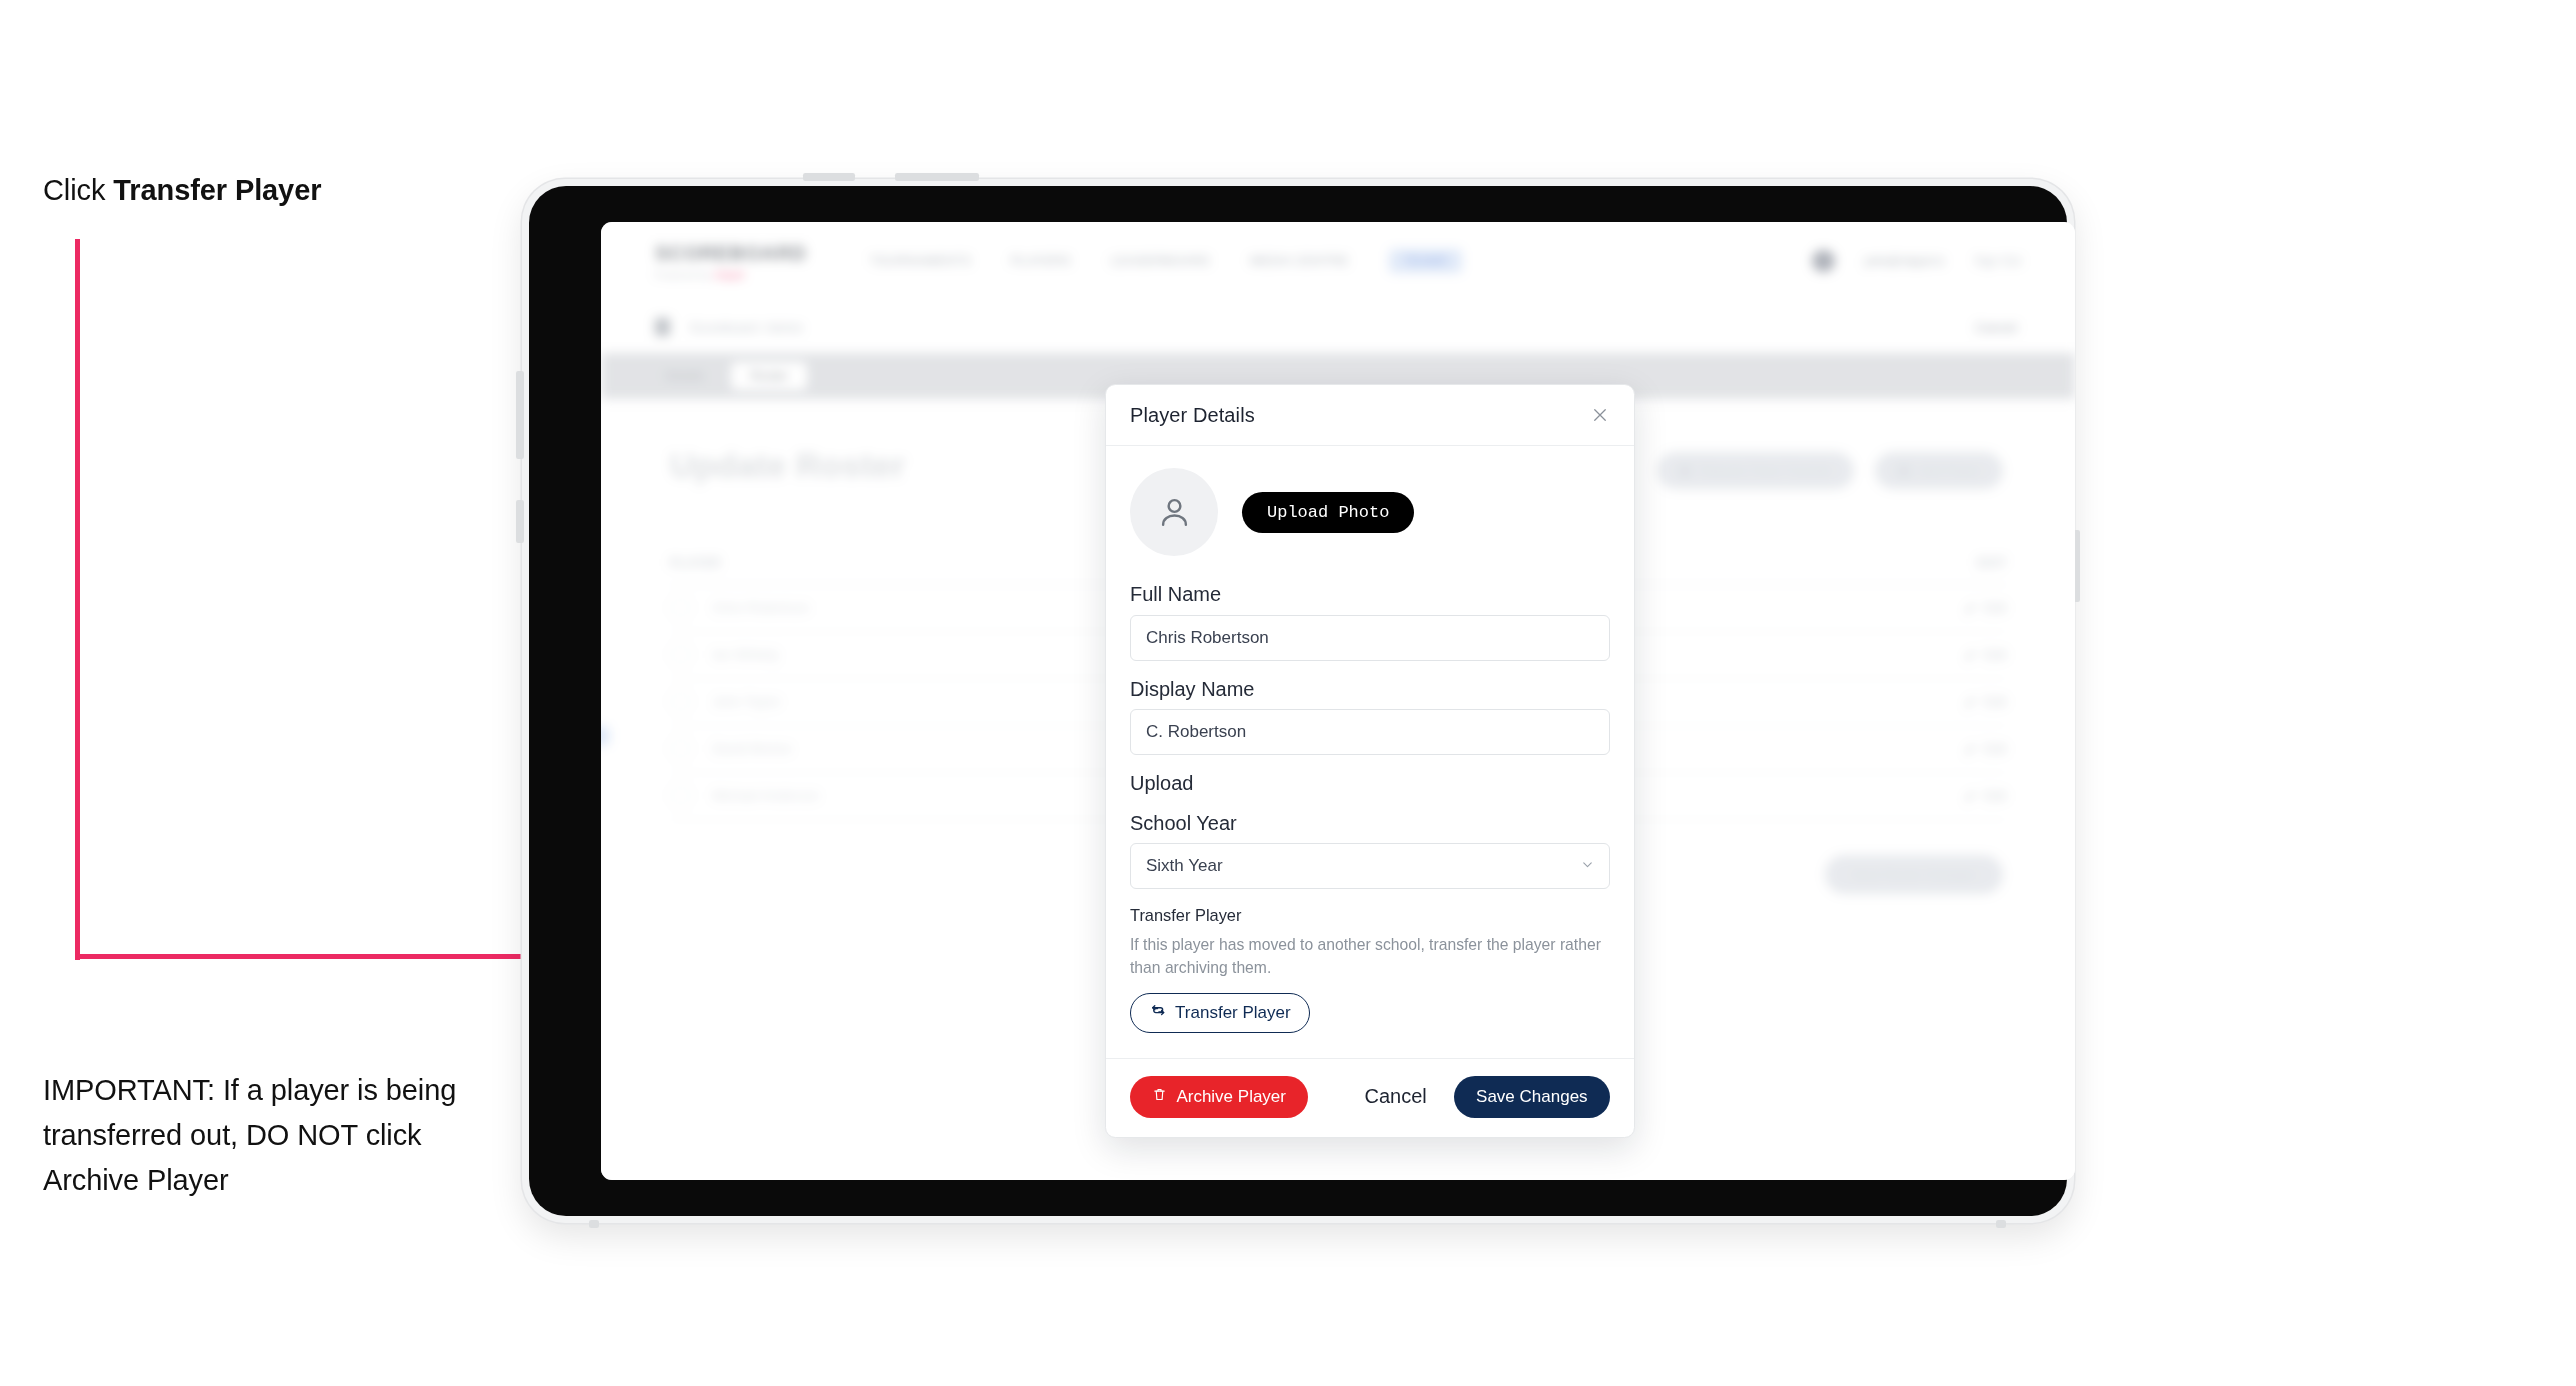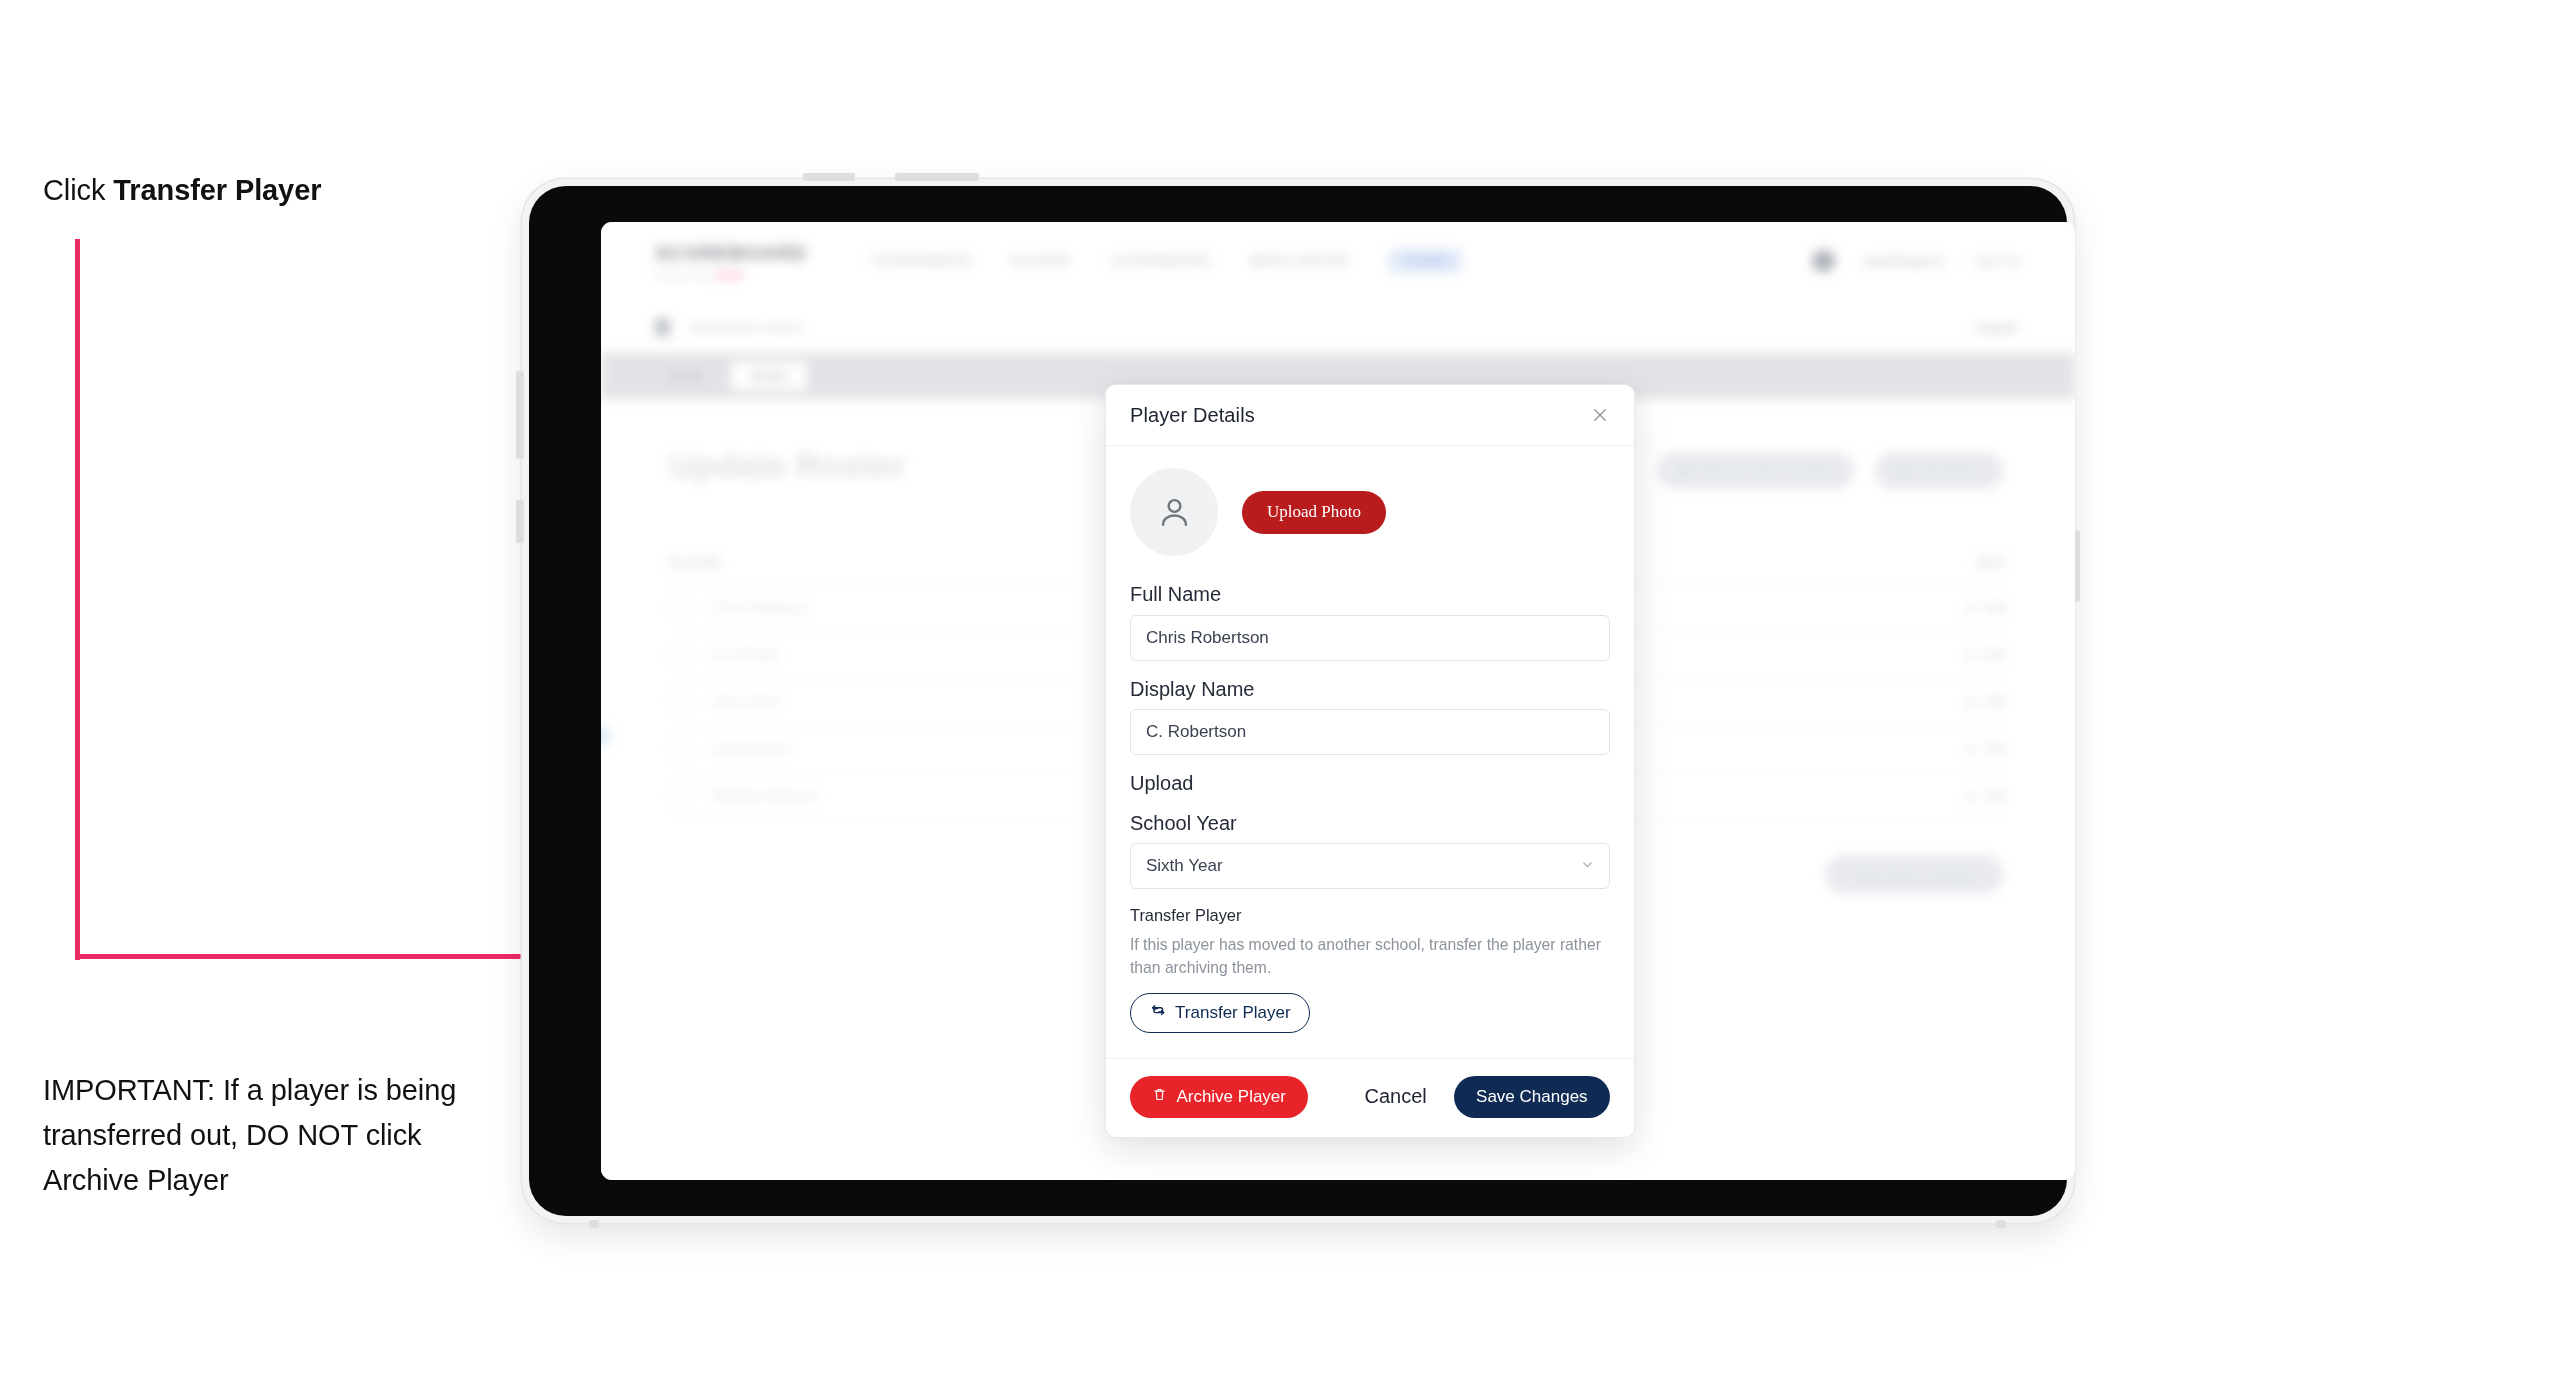--- a/index.html
+++ b/index.html
@@ -360,27 +360,27 @@
     margin-bottom: 27px;
   }
   .avatar-circle {
     width: 88px; height: 88px;
     border-radius: 50%;
     background: #f0f1f3;
     display: flex; align-items: center; justify-content: center;
     flex: none;
   }
   .btn-upload {
-    background: #b91c1c;
+    background: #000000;
     color: #ffffff;
     border: none;
     border-radius: 745px;
     padding: 11.2px 25px;
     font-size: 17px;
-    font-family: Liberation Serif, serif;
+    font-family: Liberation Mono, monospace;
     cursor: pointer;
   }
 
   .field { margin-bottom: 17px; }
   .field-label {
     font-size: 20px;
     color: #252b38;
     margin-bottom: 8.2px;
   }
   .field-input {

